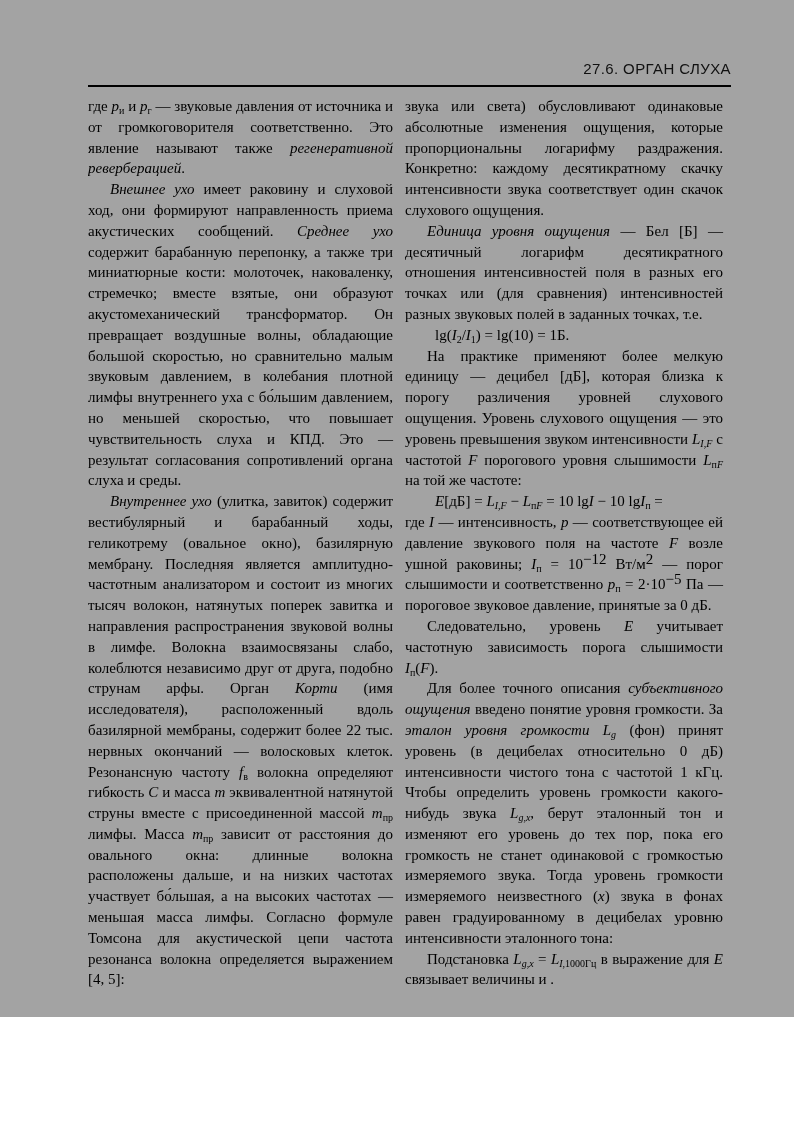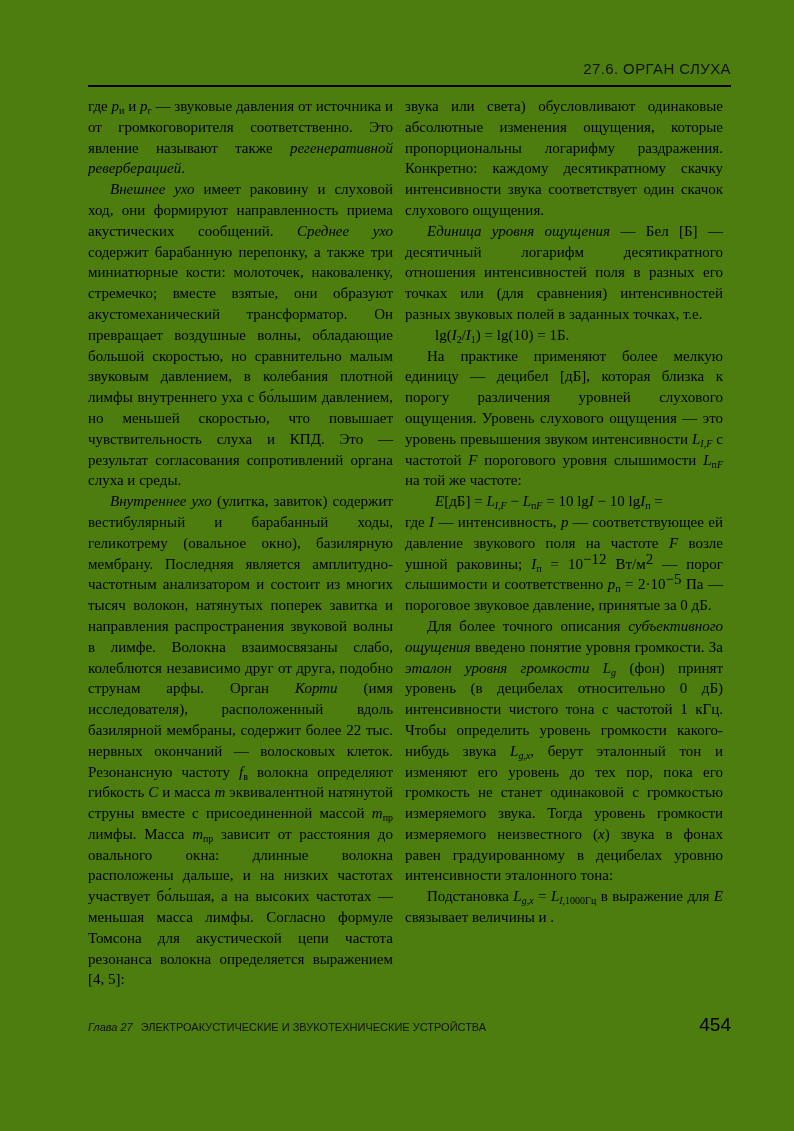--- a/index.html
+++ b/index.html
@@ -1,19 +1,19 @@
 <!DOCTYPE html>
 <html><head>
 <meta charset="utf-8">
 <style>
   html,body{margin:0;padding:0;background:#fff;}
   .page{
     position:relative;
-    width:794px;height:1131px;
-    background:#4d7c0f;color:#000;
+    width:794px;height:1017px;
+    background:#a3a3a3;color:#000;
     overflow:hidden;
     font-family:"Liberation Serif", serif;
   }
   .header-title{
     position:absolute;top:60px;left:88px;width:643px;
     text-align:right;
     font-family:"Liberation Sans", sans-serif;
     font-size:15px;letter-spacing:.4px;color:#111;
   }
   .header-rule{
@@ -61,20 +61,21 @@
         <p class="para indent"><i>Внешнее ухо</i> имеет раковину и слуховой ход, они формируют направленность приема акустических сообщений. <i>Среднее ухо</i> содержит барабанную перепонку, а также три миниатюрные кости: молоточек, наковаленку, стремечко; вместе взятые, они образуют акустомеханический трансформатор. Он превращает воздушные волны, обладающие большой скоростью, но сравнительно малым звуковым давлением, в колебания плотной лимфы внутреннего уха с бо́льшим давлением, но меньшей скоростью, что повышает чувствительность слуха и КПД. Это — результат согласования сопротивлений органа слуха и среды.</p>
         <p class="para indent"><i>Внутреннее ухо</i> (улитка, завиток) содержит вестибулярный и барабанный ходы, геликотрему (овальное окно), базилярную мембрану. Последняя является амплитудно-частотным анализатором и состоит из многих тысяч волокон, натянутых поперек завитка и направления распространения звуковой волны в лимфе. Волокна взаимосвязаны слабо, колеблются независимо друг от друга, подобно струнам арфы. Орган <i>Корти</i> (имя исследователя), расположенный вдоль базилярной мембраны, содержит более 22 тыс. нервных окончаний — волосковых клеток. Резонансную частоту <i>f</i><sub>в</sub> волокна определяют гибкость <i>C</i> и масса <i>m</i> эквивалентной натянутой струны вместе с присоединенной массой <i>m</i><sub>пр</sub> лимфы. Масса <i>m</i><sub>пр</sub> зависит от расстояния до овального окна: длинные волокна расположены дальше, и на низких частотах участвует бо́льшая, а на высоких частотах — меньшая масса лимфы. Согласно формуле Томсона для акустической цепи частота резонанса волокна определяется выражением [4, 5]:</p>
       </div>
     <div class="col right">
         <p class="para">звука или света) обусловливают одинаковые абсолютные изменения ощущения, которые пропорциональны логарифму раздражения. Конкретно: каждому десятикратному скачку интенсивности звука соответствует один скачок слухового ощущения.</p>
         <p class="para indent"><i>Единица уровня ощущения</i>  — Бел [Б] — десятичный логарифм десятикратного отношения интенсивностей поля в разных его точках или (для сравнения) интенсивностей разных звуковых полей в заданных точках, т.е.</p>
         <p class="eq indent">lg(<i>I</i><sub>2</sub>/<i>I</i><sub>1</sub>) = lg(10) = 1Б.</p>
         <p class="para indent">На практике применяют более мелкую единицу — децибел [дБ], которая близка к порогу различения уровней слухового ощущения. Уровень слухового ощущения — это уровень превышения звуком интенсивности <i>L</i><sub><i>I,F</i></sub> с частотой <i>F</i> порогового уровня слышимости <i>L</i><sub>п<i>F</i></sub> на той же частоте:</p>
         <p class="eq indent"><i>E</i>[дБ] = <i>L</i><sub><i>I,F</i></sub> − <i>L</i><sub>п<i>F</i></sub> = 10 lg<i>I</i> − 10 lg<i>I</i><sub>п</sub> =</p>
         <p class="para">где <i>I</i> — интенсивность, <i>p</i> — соответствующее ей давление звукового поля на частоте <i>F</i> возле ушной раковины; <i>I</i><sub>п</sub> = 10<sup>−12</sup> Вт/м<sup>2</sup> — порог слышимости и соответственно <i>p</i><sub>п</sub> = 2·10<sup>−5</sup> Па — пороговое звуковое давление, принятые за 0 дБ.</p>
+        <p class="para indent">Следовательно, уровень <i>E</i> учитывает частотную зависимость порога слышимости <i>I</i><sub>п</sub>(<i>F</i>).</p>
         <p class="para indent">Для более точного описания <i>субъективного ощущения</i> введено понятие уровня громкости. За <i>эталон уровня громкости</i> <i>L</i><sub><i>g</i></sub> (фон) принят уровень (в децибелах относительно 0 дБ) интенсивности чистого тона с частотой 1 кГц. Чтобы определить уровень громкости какого-нибудь звука <i>L</i><sub><i>g,x</i></sub>, берут эталонный тон и изменяют его уровень до тех пор, пока его громкость не станет одинаковой с громкостью измеряемого звука. Тогда уровень громкости измеряемого неизвестного (<i>x</i>) звука в фонах равен градуированному в децибелах уровню интенсивности эталонного тона:</p>
         <p class="para indent">Подстановка <i>L</i><sub><i>g,x</i></sub> = <i>L</i><sub><i>I</i>,1000Гц</sub> в выражение для <i>E</i> связывает величины  и .</p>
       </div>
   </div>
 
   <div class="footer">
     <div class="footer-left">
       <span class="chapter-label">Глава 27</span><span>ЭЛЕКТРОАКУСТИЧЕСКИЕ И ЗВУКОТЕХНИЧЕСКИЕ УСТРОЙСТВА</span>
     </div>
     <div class="footer-page">454</div>

